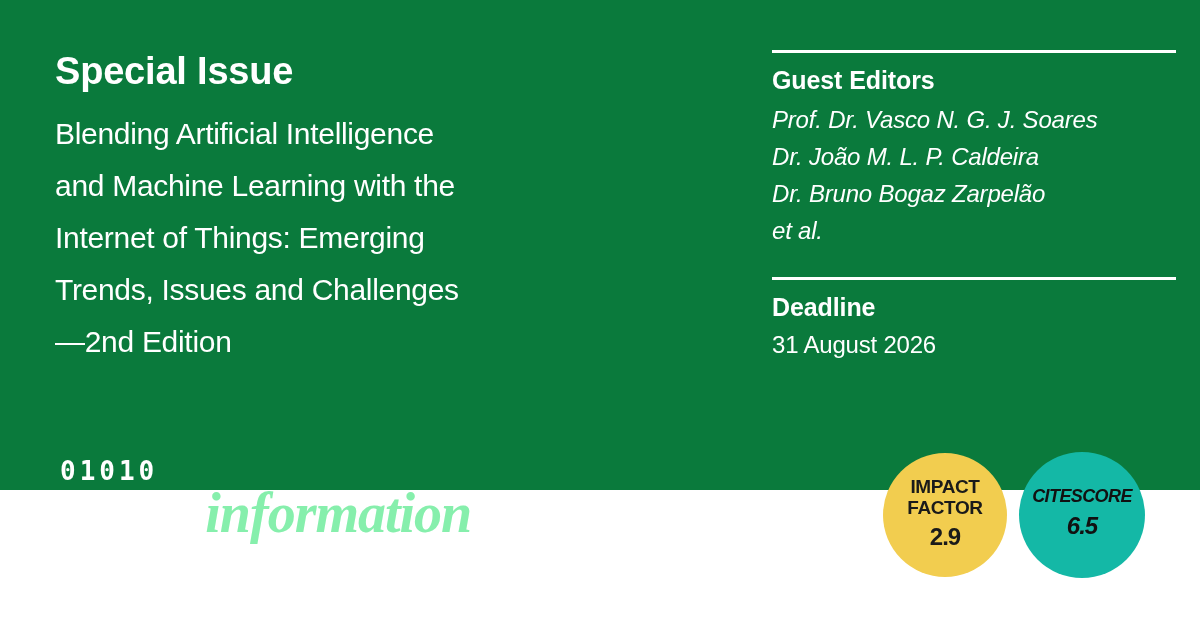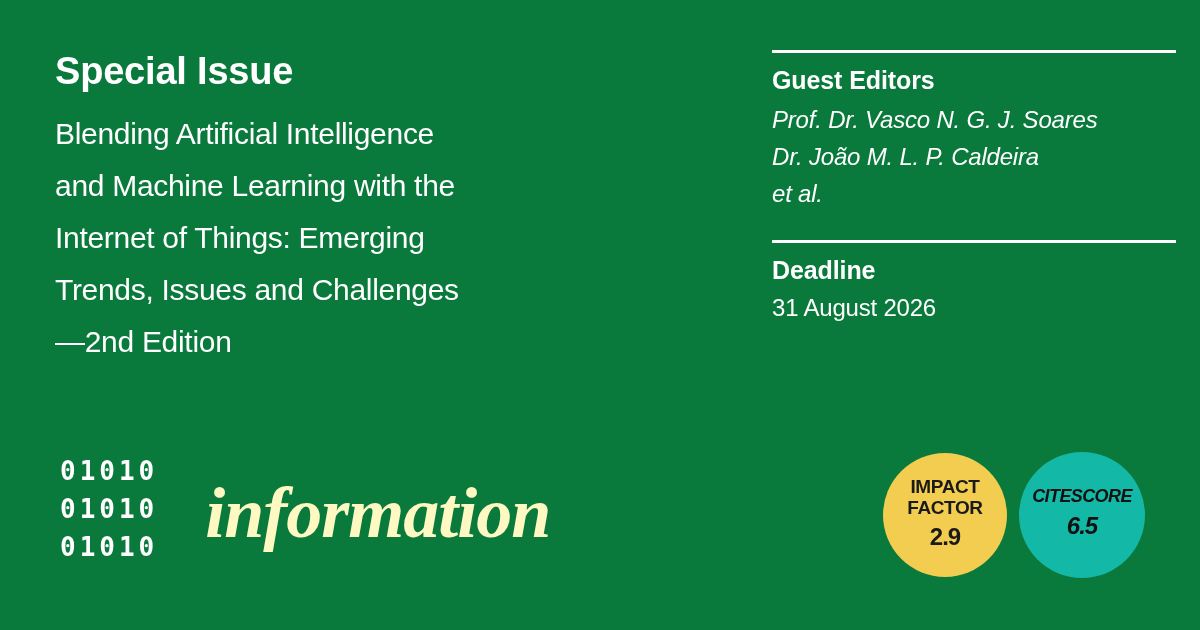--- a/index.html
+++ b/index.html
@@ -10,21 +10,21 @@
     width: 1200px;
     height: 630px;
     overflow: hidden;
     font-family: "Liberation Sans", sans-serif;
     -webkit-font-smoothing: antialiased;
   }
 
   #poster {
     position: relative;
     width: 1200px;
-    height: 630px;
+    height: 490px;
     background: #0a7a3c;
     color: #ffffff;
     box-sizing: border-box;
   }
 
   
   .left-col {
     position: absolute;
     left: 55px;
     top: 48px;
@@ -117,24 +117,24 @@
   }
 
   .binary-row {
     white-space: pre;
   }
 
   .wordmark {
     font-family: "Liberation Serif", "DejaVu Serif", serif;
     font-style: italic;
     font-weight: bold;
-    font-size: 72px;
+    font-size: 56px;
     line-height: 78px;
     letter-spacing: -1px;
-    color: #fef9c3;
+    color: #86efac;
     margin-top: 8px;
   }
 
   
   .badges {
     position: absolute;
     left: 883px;
     top: 453px;
     width: 262px;
     height: 130px;
@@ -209,20 +209,21 @@
 
   <div class="right-col">
 
     <div class="rule"></div>
 
     <div class="editors-block">
       <div class="panel-heading">Guest Editors</div>
       <ul class="editor-list">
         <li>Prof. Dr. Vasco N. G. J. Soares</li>
         <li>Dr. João M. L. P. Caldeira</li>
+        <li>Dr. Bruno Bogaz Zarpelão</li>
         <li>et al.</li>
       </ul>
     </div>
 
     <div class="deadline-block">
       <div class="rule"></div>
       <div class="panel-heading">Deadline</div>
       <div class="deadline-date">31 August 2026</div>
     </div>
 

